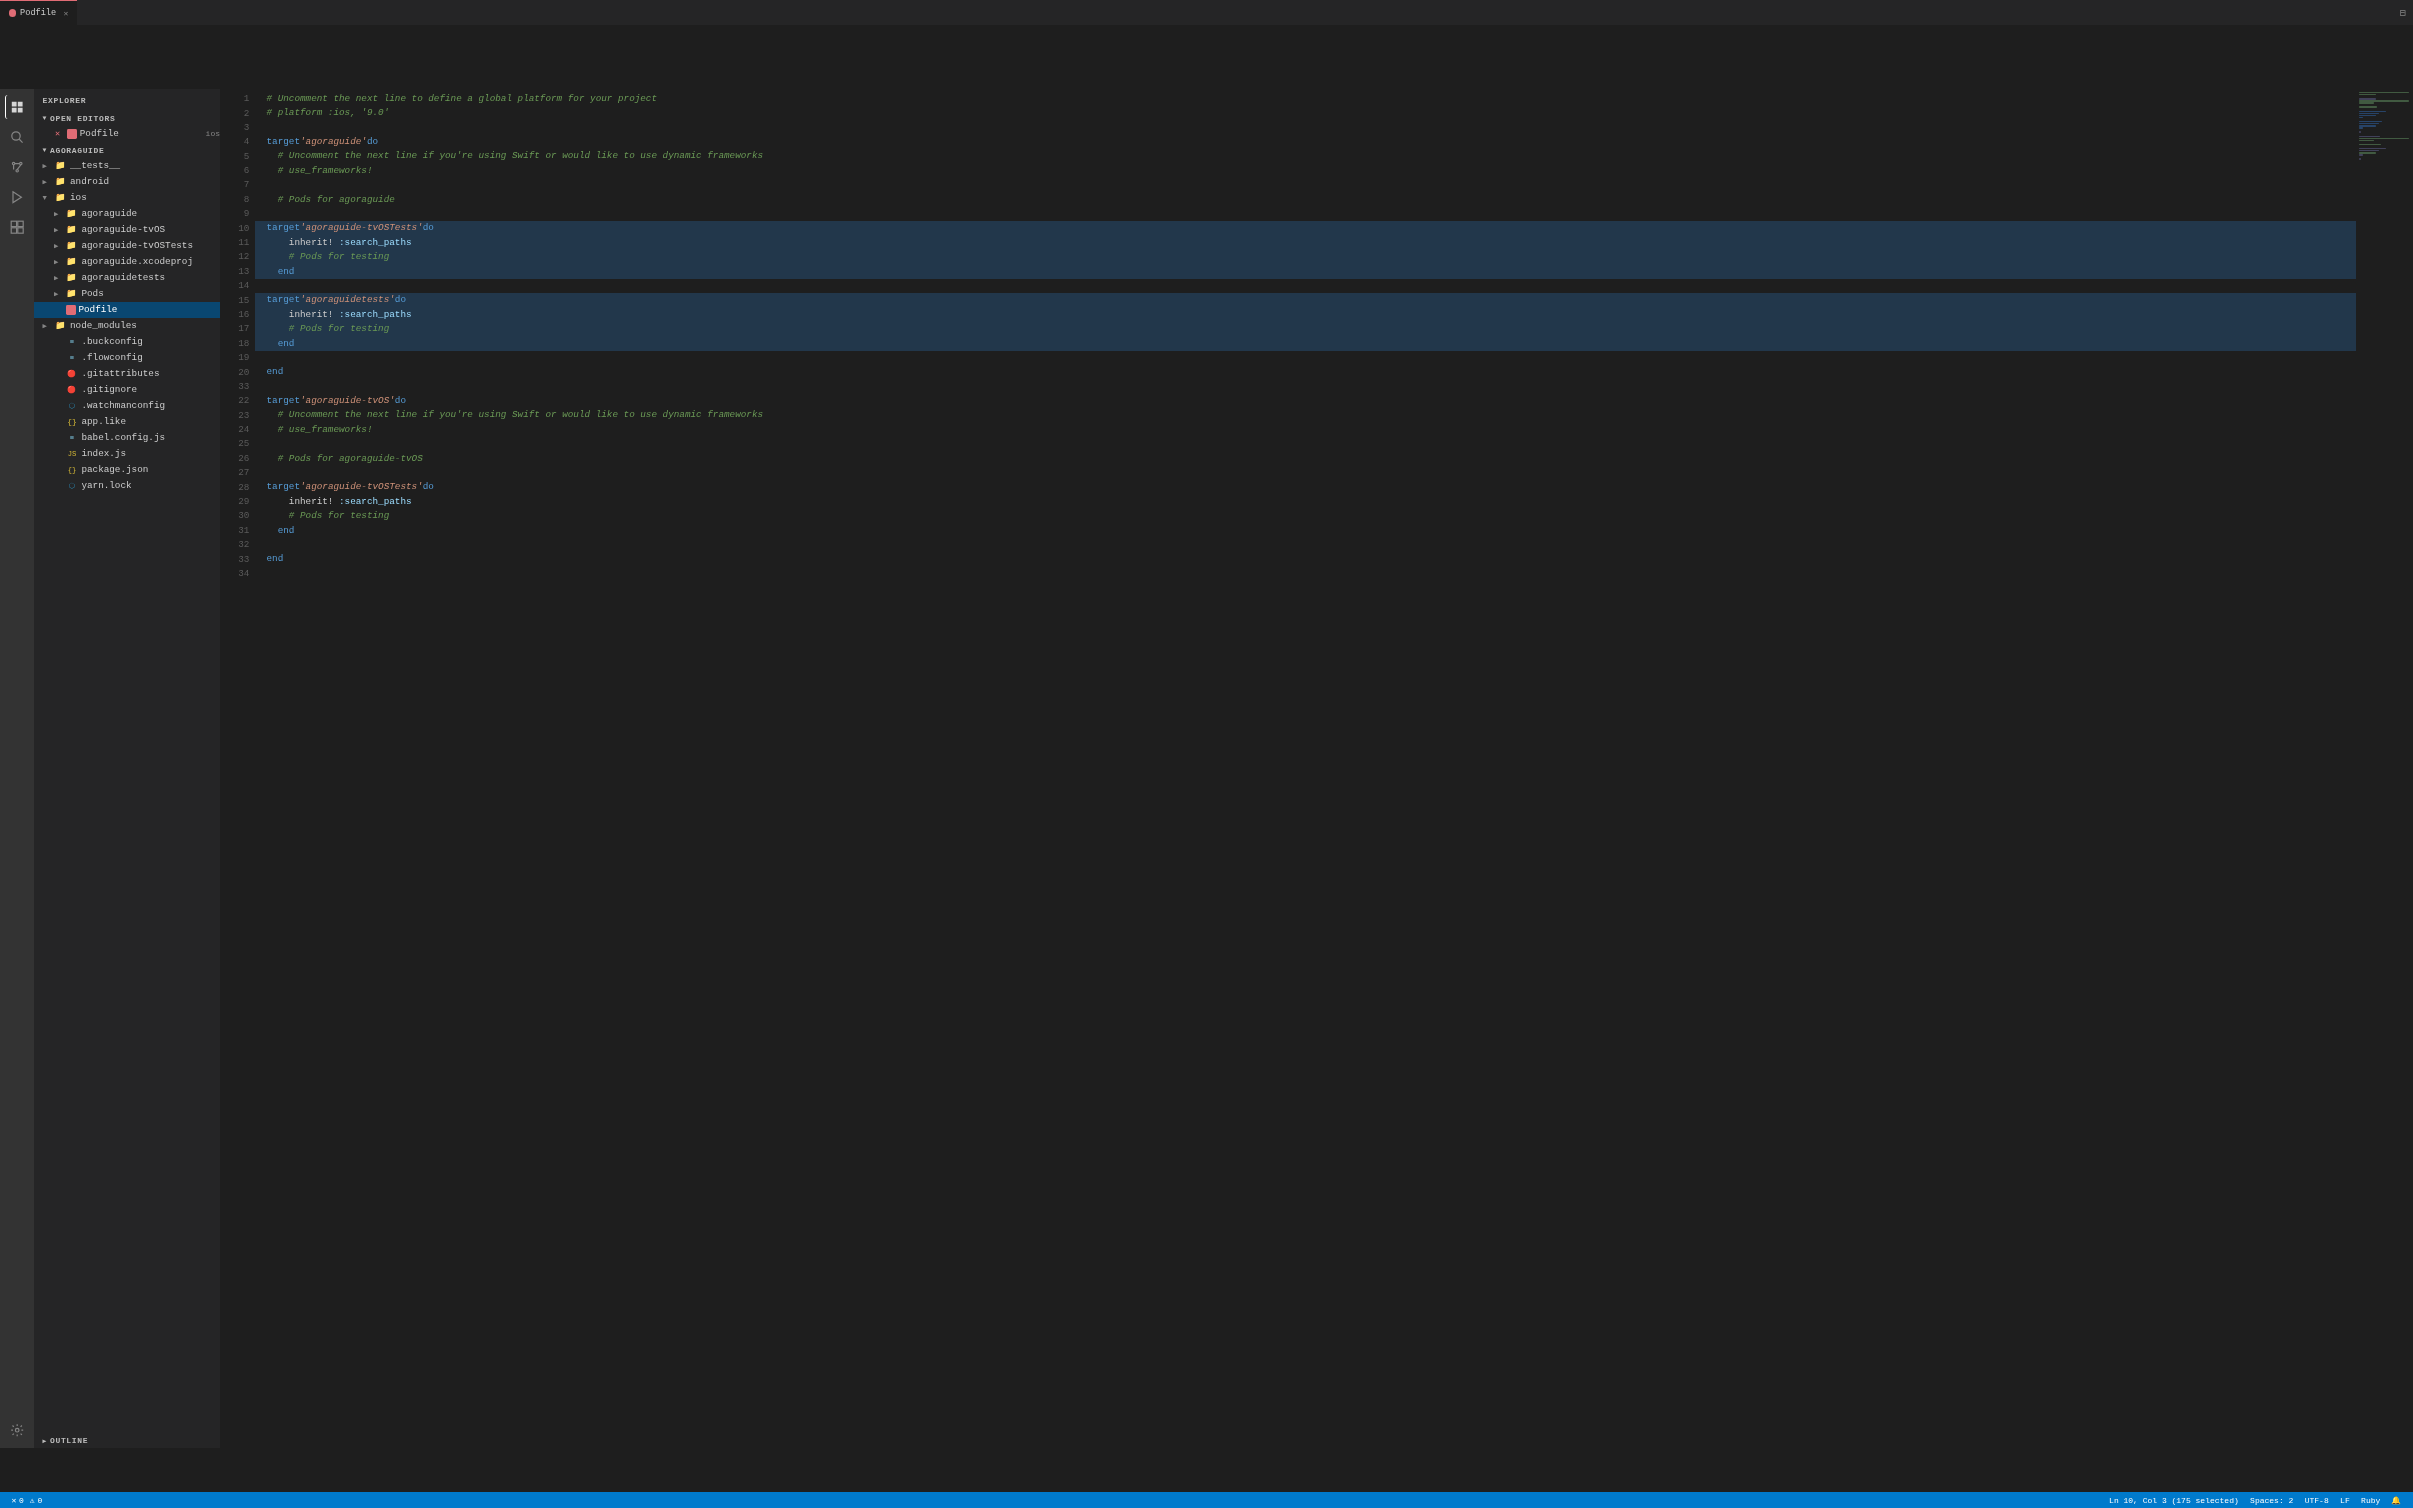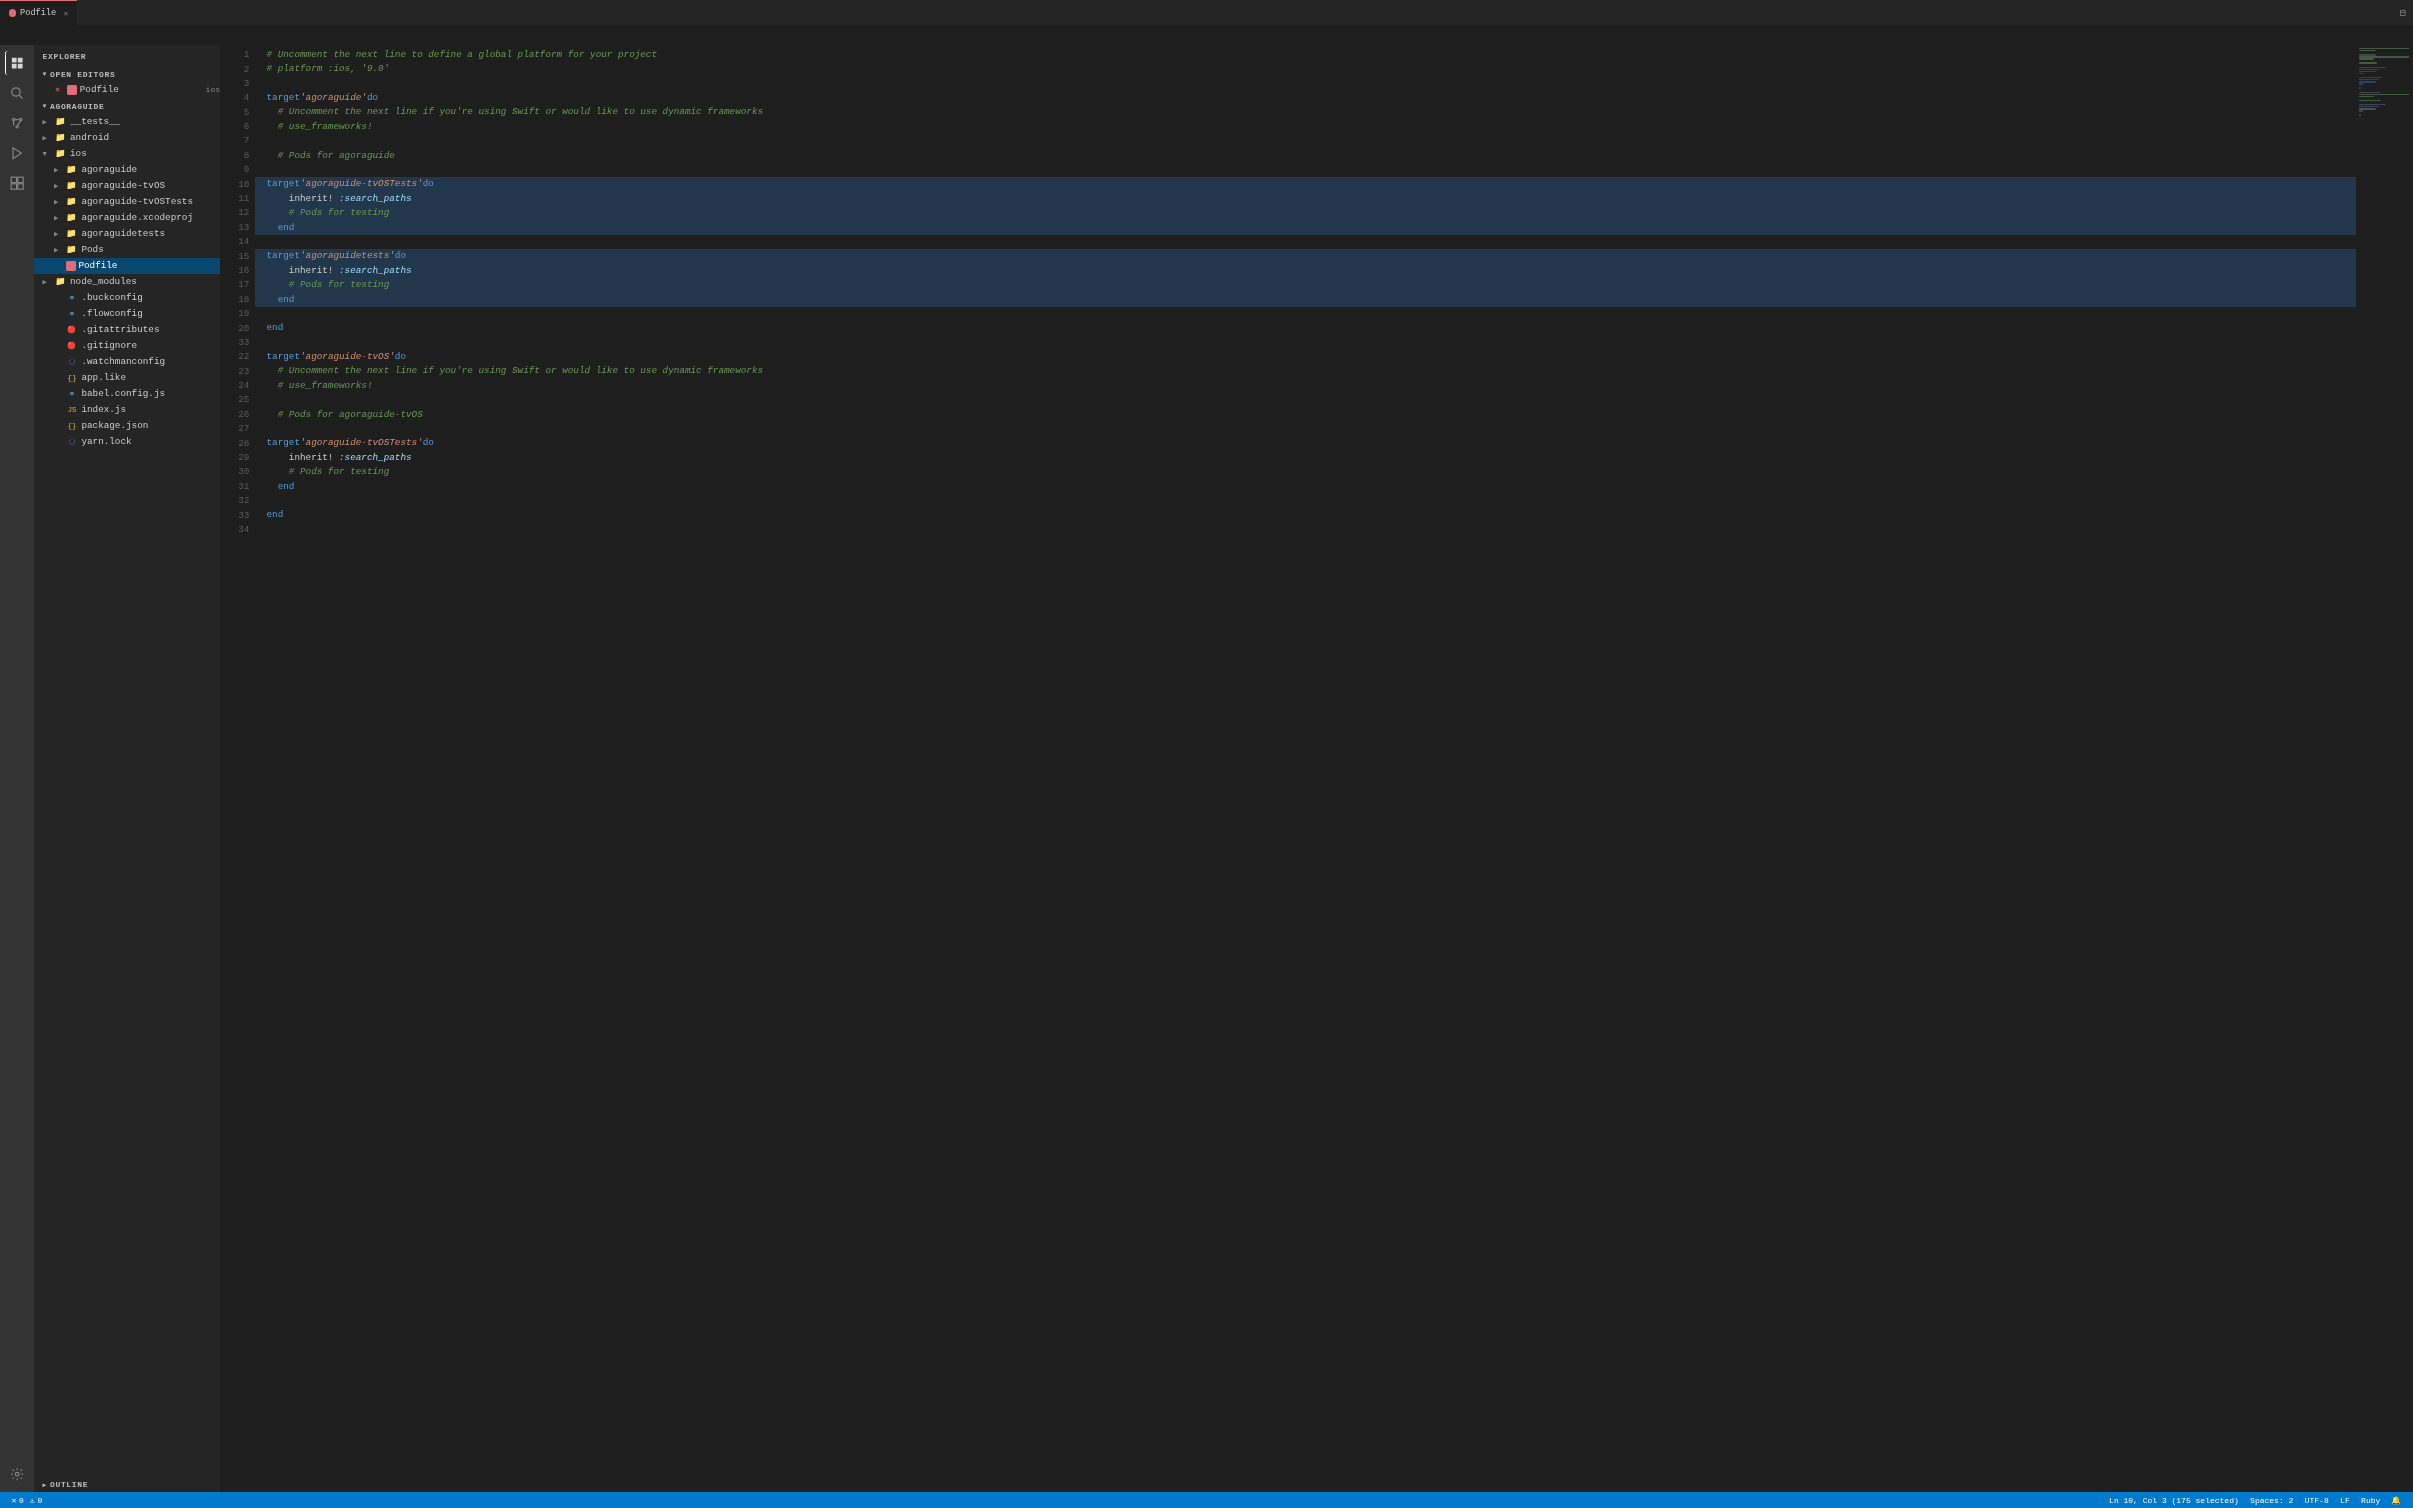--- a/index.html
+++ b/index.html
@@ -35,20 +35,21 @@
       font-size: 8px;
       color: #858585;
       cursor: pointer;
       margin-left: 2.9px;
     }
     
     .main-layout {
       display: flex;
       flex: 1;
       overflow: hidden;
+      gap: 44px;
     }
     
     .activity-bar {
       width: 34px;
       background: #333333;
       display: flex;
       flex-direction: column;
       align-items: center;
       padding-top: 5.7px;
       gap: 5.7px;
@@ -181,21 +182,21 @@
       line-height: 14.4px;
       position: relative;
     }
     .code-line.highlighted {
       background: rgba(38, 79, 120, 0.5);
     }
     
     .kw { color: #569cd6; }
     .str { color: #ce9178; font-style: italic; }
     .comment { color: #6a9955; font-style: italic; }
-    .sym { color: #9cdcfe; font-style: italic; }
+    .sym { color: #9cdcfe; }
     .plain { color: #cccccc; }
 
     
     .minimap {
       width: 57px;
       background: #1e1e1e;
       flex-shrink: 0;
       overflow: hidden;
       opacity: 0.8;
     }

